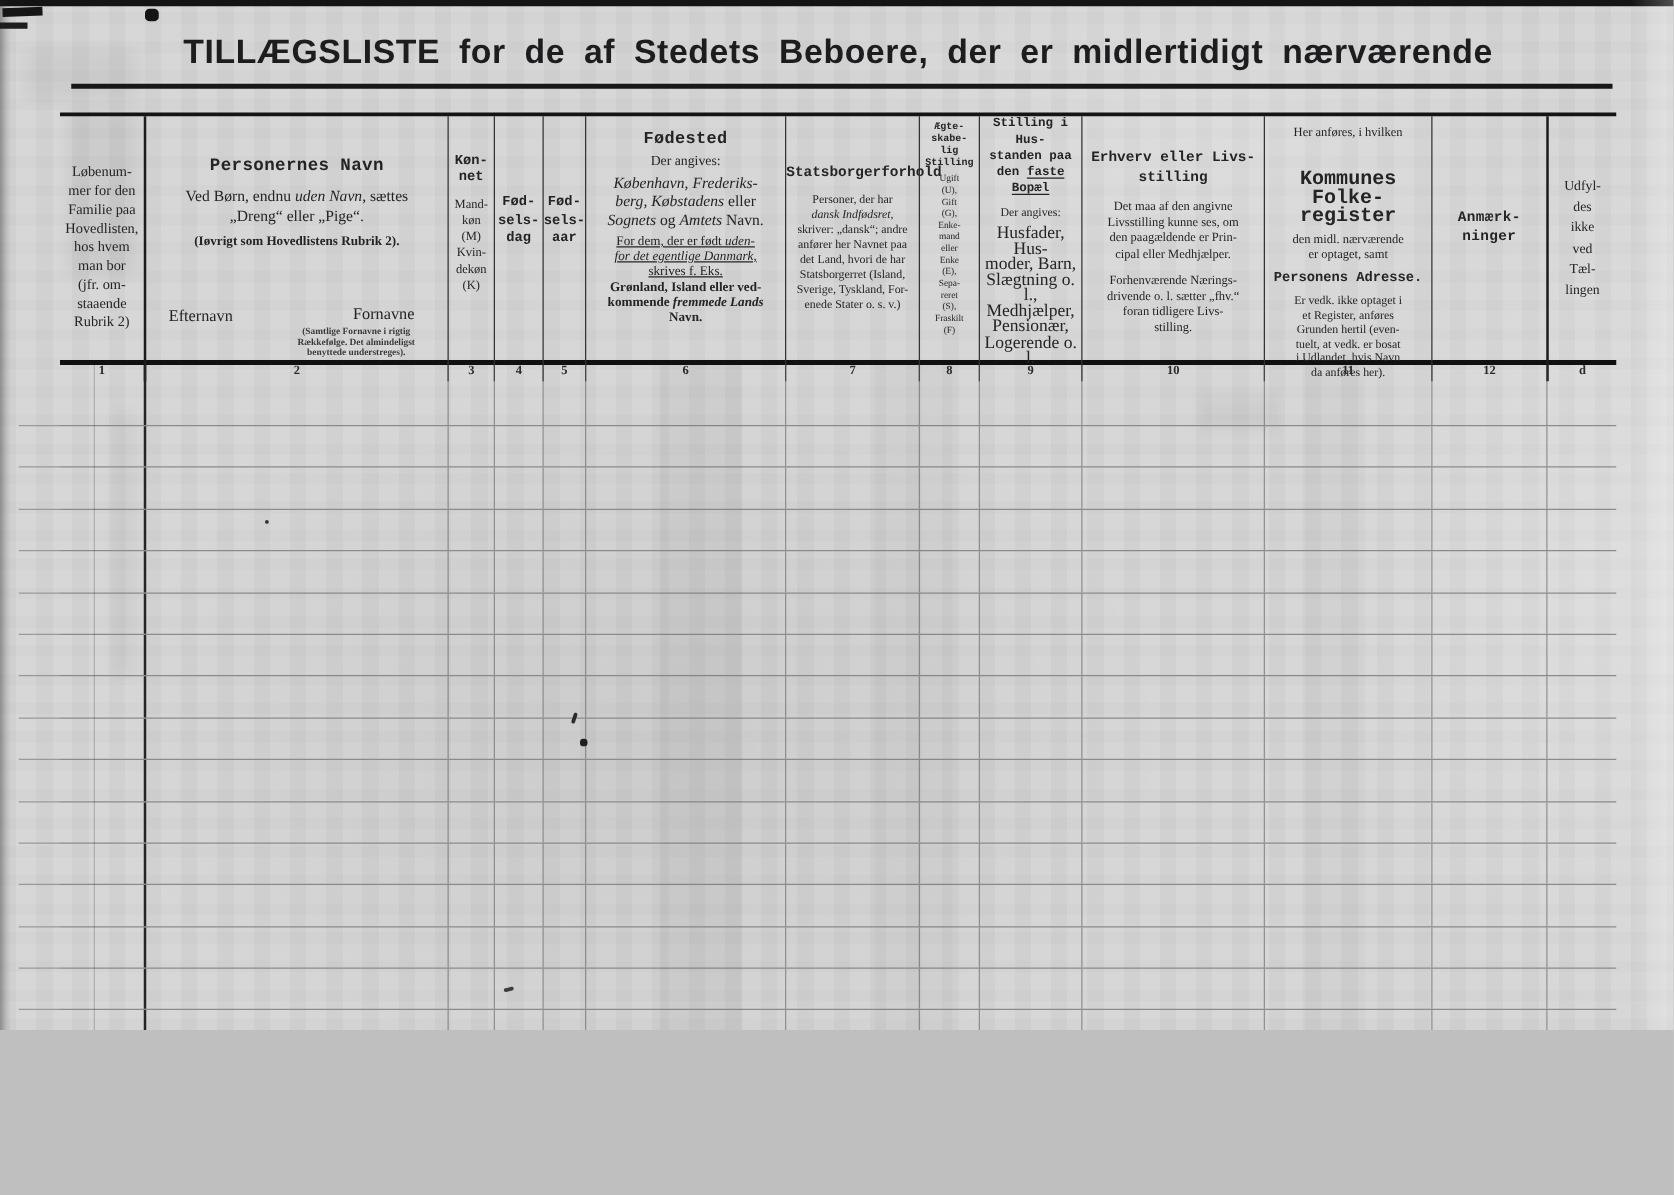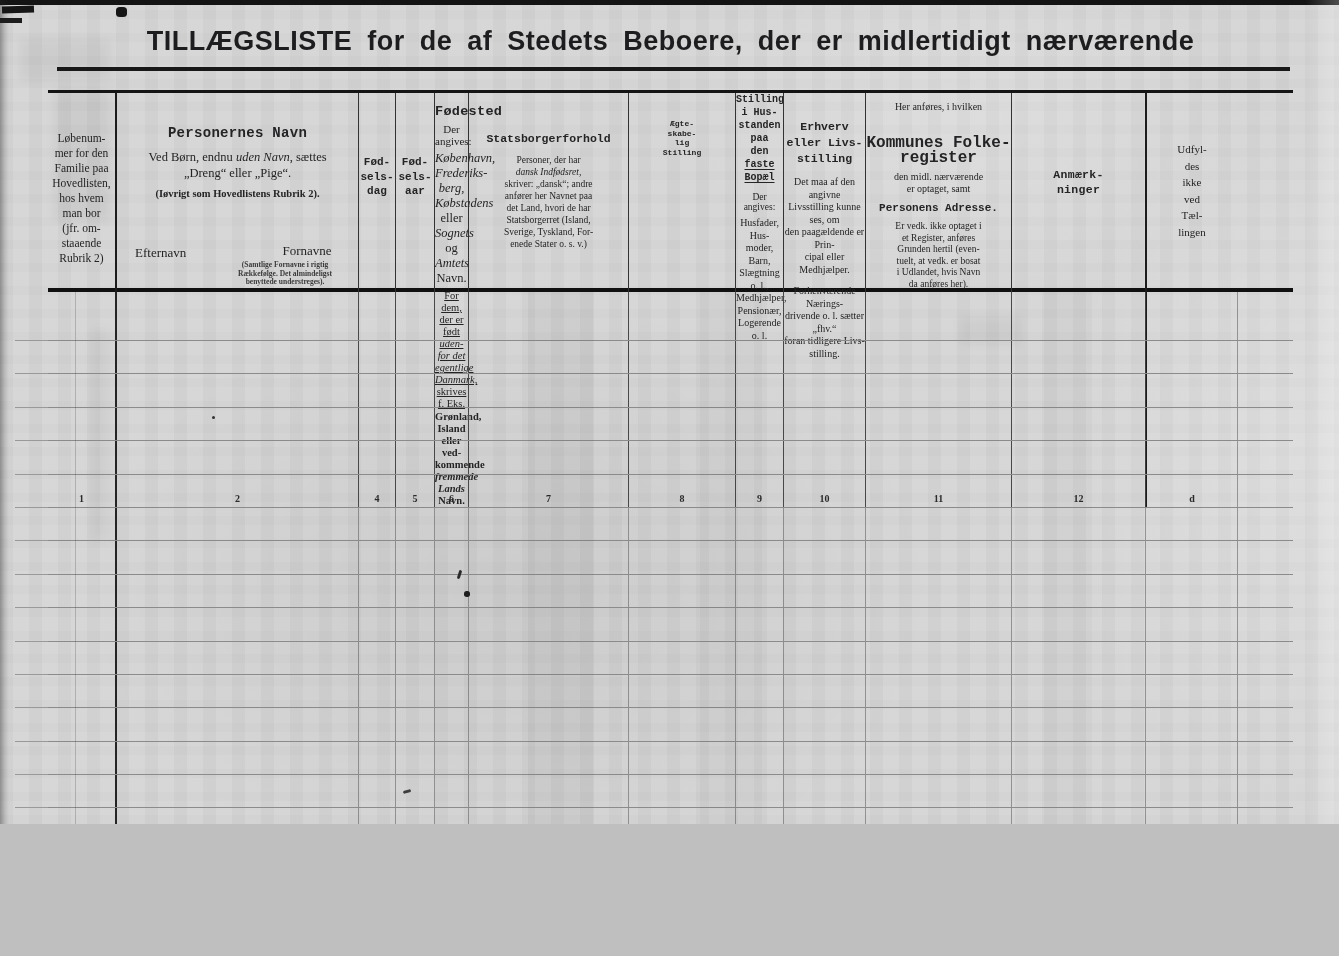--- a/index.html
+++ b/index.html
@@ -50,25 +50,25 @@
   .c3h{padding-top:30px;font-size:11px;line-height:13px;}
   .c3p{margin-top:8px;font-size:10px;line-height:13px;}
   .c45{padding-top:62px;font-size:11px;line-height:14.5px;}
   .c6h{padding-top:11px;font-size:13.5px;letter-spacing:.3px;}
   .c6s{margin-top:4px;font-size:11px;}
   .c6p1{margin-top:4px;font-size:12.5px;line-height:15px;}
   .c6p2{margin-top:4px;font-size:10.5px;line-height:12px;text-decoration:underline;}
   .c6p3{margin-top:1px;font-size:10.5px;line-height:12px;font-weight:bold;}
   .c7h{padding-top:39px;font-size:11.5px;}
   .c7p{margin-top:9px;font-size:9.5px;line-height:12px;}
-  .c8h{padding-top:26px;font-size:8px;line-height:9.5px;}
+  .c8h{padding-top:4px;font-size:8px;line-height:9.5px;}
   .c8p{margin-top:3px;font-size:7.5px;line-height:9.3px;}
   .c9h{font-size:10px;line-height:13px;}
   .c9s{margin-top:8px;font-size:9.5px;}
-  .c9p{margin-top:5px;font-size:10px;line-height:12.5px;}
+  .c9p{margin-top:5px;font-size:14px;line-height:12.5px;}
   .c10h{padding-top:26px;font-size:11.5px;line-height:16px;}
   .c10p{margin-top:9px;font-size:10px;line-height:12.5px;}
   .c11l{padding-top:8px;font-size:10px;}
   .c11h1{margin-top:24px;font-size:16px;line-height:15px;}
   .c11p1{margin-top:5px;font-size:10px;line-height:12px;}
   .c11h2{margin-top:7px;font-size:11px;}
   .c11p2{margin-top:7px;font-size:9.5px;line-height:11.5px;}
   .c12h{padding-top:74px;font-size:11.5px;line-height:15px;letter-spacing:.3px;}
   .c13p{padding-top:48px;font-size:11px;line-height:16.5px;}
   
@@ -151,20 +151,31 @@
 „Dreng“ eller „Pige“.</span></div>
       <div class="c2n">(Iøvrigt som Hovedlistens Rubrik 2).</div>
       <div class="c2ef">Efternavn</div>
       <div class="c2fo">Fornavne</div>
       <div class="pre c2fn">(Samtlige Fornavne i rigtig
 Rækkefølge.  Det almindeligst
 benyttede understreges).</div>
       <div class="hnum">2</div>
     </div>
 
+    <div class="hcell">
+      <div class="pre b c3h">Køn-
+net</div>
+      <div class="pre c3p">Mand-
+køn
+(M)
+Kvin-
+dekøn
+(K)</div>
+      <div class="hnum">3</div>
+    </div>
 
     <div class="hcell">
       <div class="pre b c45">Fød-
 sels-
 dag</div>
       <div class="hnum">4</div>
     </div>
 
     <div class="hcell">
       <div class="pre b c45">Fød-
@@ -199,20 +210,34 @@
 Sverige, Tyskland, For-
 enede Stater o. s. v.)</span></div>
       <div class="hnum">7</div>
     </div>
 
     <div class="hcell">
       <div class="pre b c8h">Ægte-
 skabe-
 lig
 Stilling</div>
+      <div class="pre c8p">Ugift
+(U),
+Gift
+(G),
+Enke-
+mand
+eller
+Enke
+(E),
+Sepa-
+reret
+(S),
+Fraskilt
+(F)</div>
       <div class="hnum">8</div>
     </div>
 
     <div class="hcell">
       <div class="pre b c9h"><span>Stilling i Hus-
 standen paa
 den </span><span class="u">faste</span><span>
 </span><span class="u">Bopæl</span></div>
       <div class="c9s">Der angives:</div>
       <div class="pre c9p">Husfader, Hus-

